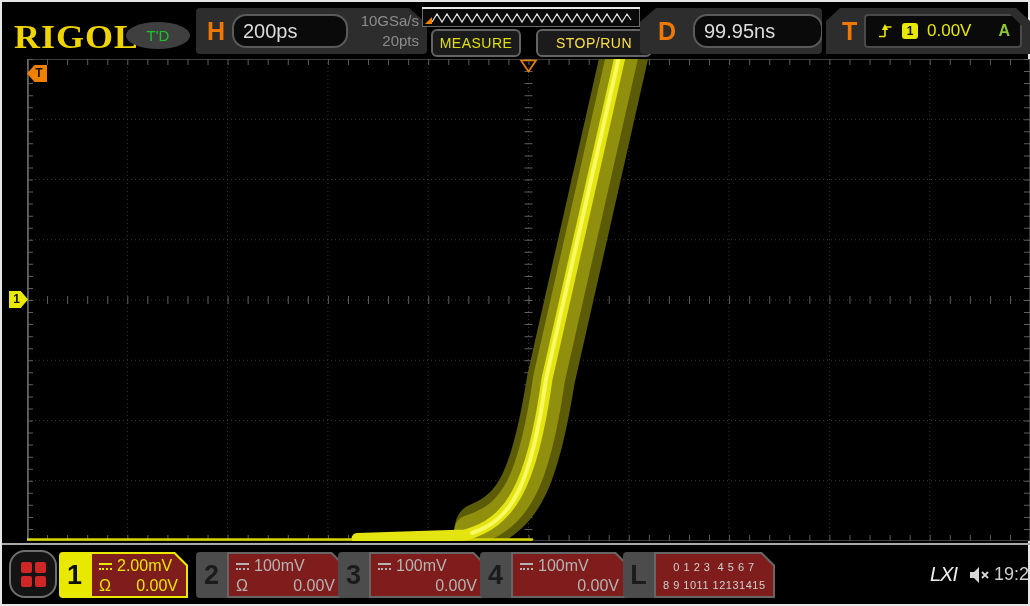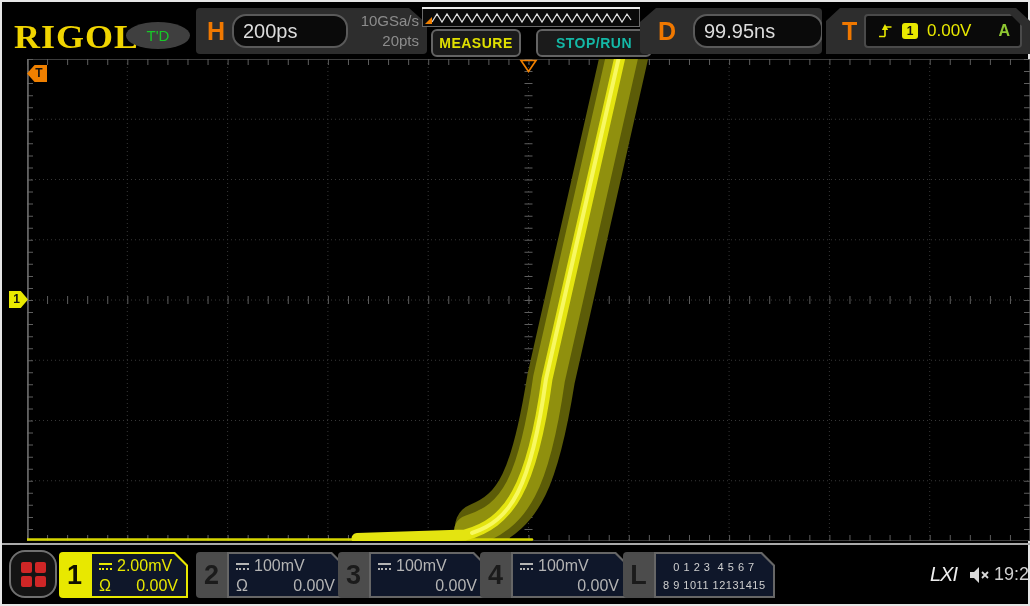--- a/index.html
+++ b/index.html
@@ -24,24 +24,24 @@
              border-radius:0 4px 4px 4px; }
   #t-panel { left:824px; width:204px;
              clip-path:polygon(14px 0, calc(100% - 14px) 0, 100% 13px, 100% 100%, 0 100%, 0 13px); }
   .panel-letter { position:absolute; top:9px; color:#f07800; font-weight:bold; font-size:25px; }
   .value-box { position:absolute; top:6px; height:34px; background:#0a0a0a;
                border:2px solid #5a5a5a; border-radius:14px; color:#dcdcdc;
                font-size:20px; line-height:30px; padding-left:9px; }
   #h-rate { position:absolute; right:8px; top:3px; text-align:right;
             color:#8c8c8c; font-size:15px; line-height:20px; }
   .top-btn { position:absolute; top:27px; height:28px; background:#1b1b1b;
-             border:2px solid #646464; border-radius:6px; font-weight:bold;
+             border:2px solid #646464; border-radius:6px; font-weight:normal;
              font-size:14px; text-align:center; line-height:24px; letter-spacing:.5px; }
   #measure-btn { left:429px; width:90px; color:#e0e000; }
-  #stoprun-btn { left:534px; width:116px; color:#14b8a6; }
+  #stoprun-btn { left:534px; width:116px; color:#fde047; }
   #overview-bar { position:absolute; left:420px; top:4px; width:218px; height:22px; }
 
   
   #t-box { position:absolute; left:38px; top:6px; width:158px; height:34px;
            background:#0a0a0a; border:2px solid #4a4a4a;
            clip-path:polygon(0 0, calc(100% - 12px) 0, 100% 12px, 100% 100%, 0 100%);
            border-radius:4px; display:flex; align-items:center; gap:9px; padding:0 10px 0 12px; }
   #t-badge { width:16px; height:16px; background:#e8e800; border-radius:3px;
              color:#111; font-weight:bold; font-size:12px; text-align:center; line-height:16px; }
   #t-level { color:#e8e800; font-size:17px; }
@@ -66,21 +66,21 @@
   #menu-grid span { width:11px; height:11px; background:#cf2626; border-radius:2px; }
   .ch { position:absolute; top:550px; height:46px; display:flex; }
   .ch-tab { width:31px; height:46px; background:#4c4c4c; color:#1b1b1b;
             font-weight:bold; font-size:27px; text-align:center; line-height:46px;
             border-radius:4px 0 0 4px; }
   .ch-tab.active { background:#e8e800; color:#101000; }
   .ch-box-outer { width:118px; height:46px; background:#666;
                   clip-path:polygon(0 0, calc(100% - 13px) 0, 100% 13px, 100% 100%, 0 100%);
                   position:relative; }
   .ch-box-outer.active { background:#e8e800; width:98px; }
-  .ch-box-inner { position:absolute; inset:2px; background:#0f172a;
+  .ch-box-inner { position:absolute; inset:2px; background:#7f1d1d;
                   clip-path:polygon(0 0, calc(100% - 12px) 0, 100% 12px, 100% 100%, 0 100%);
                   color:#b4b4b4; font-size:16px; padding:2px 8px 6px 7px; }
   .ch-box-outer.active .ch-box-inner { color:#e8e800; }
   .ch-row { display:flex; align-items:center; height:20px; }
   .coupling-icon { display:inline-block; width:13px; margin-right:5px; }
   .coupling-icon i { display:block; height:0; }
   .coupling-icon .solid  { border-top:2px solid currentColor; margin-bottom:3px; }
   .coupling-icon .dashed { border-top:2px dotted currentColor; }
   .ch-offset { margin-left:auto; }
   

